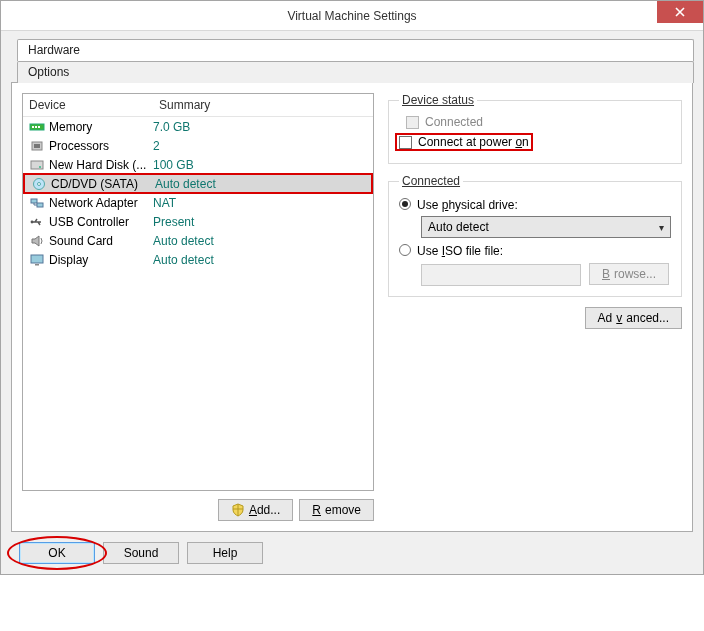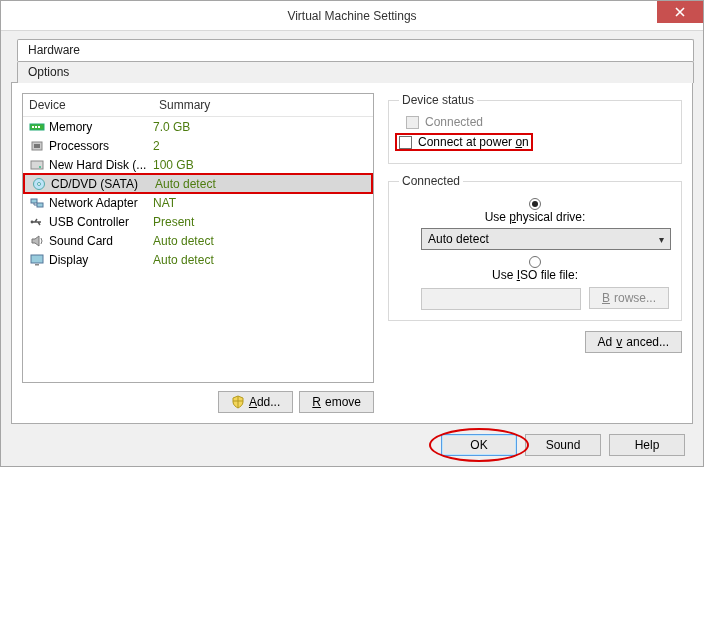--- a/index.html
+++ b/index.html
@@ -1,56 +1,56 @@
 <!DOCTYPE html>
 <html><head>
 <meta charset="utf-8">
 <style>
   * { box-sizing: border-box; font-family: "Segoe UI", Tahoma, sans-serif; font-size: 12px; }
   body { margin: 0; background: #fff; }
-  .window { width: 704px; height: 467px; border: 1px solid #a5a5a5; background: #fff; display: flex; flex-direction: column; }
+  .window { width: 704px; height: 575px; border: 1px solid #a5a5a5; background: #fff; display: flex; flex-direction: column; }
   .titlebar { height: 30px; background: #fff; display: flex; align-items: center; position: relative; border-bottom: 1px solid #d8d8d8; }
   .titlebar .title { flex: 1; text-align: center; color: #333; font-size: 12px; }
   .titlebar .close { width: 46px; height: 22px; background: #c8504f; color: #fff; display: flex; align-items: center; justify-content: center; position: absolute; right: 0; top: 0; }
   .body { flex: 1; background: #f0f0f0; padding: 8px 10px 10px 10px; display: flex; flex-direction: column; }
   .tabs { display: flex; margin-left: 6px; position: relative; z-index: 2; flex-direction: column; }
   .tab { padding: 3px 10px 4px 10px; border: 1px solid #ababab; border-bottom: none; background: #fff; margin-right: -1px; border-radius: 2px 2px 0 0; color: #222; }
   .tab.inactive { background: #f0f0f0; }
   .tabpanel { flex: 1; border: 1px solid #ababab; background: #fff; margin-top: -1px; padding: 10px; display: flex; gap: 14px; }
   .leftcol { width: 352px; display: flex; flex-direction: column; justify-content: center; }
   .devlist { flex: 1; border: 1px solid #ababab; background: #fff; }
   .devhead { display: flex; border-bottom: 1px solid #e5e5e5; }
   .devhead .col { padding: 4px 6px; color: #333; }
   .col.dev { width: 130px; }
   .col.sum { flex: 1; }
   .row { display: flex; align-items: center; height: 19px; padding: 0 4px; }
   .row .ic { width: 16px; height: 14px; margin: 0 4px 0 2px; flex-shrink: 0; }
   .row .dname { width: 104px; white-space: nowrap; overflow: hidden; text-overflow: ellipsis; color: #000; }
-  .row .dsum { flex: 1; color: #4d7c0f; }
+  .row .dsum { flex: 1; color: #0f766e; }
   .row.sel { background: #d8d8d8; }
   .row.hl { border: 2px solid #d80000; height: 21px; margin: -1px 0; }
   .devbuttons { display: flex; justify-content: flex-end; gap: 6px; margin-top: 8px; }
   .btn { border: 1px solid #acacac; background: #e9e9e9; padding: 3px 12px; min-width: 72px; text-align: center; color: #000; display: inline-flex; align-items: center; justify-content: center; gap: 4px; }
   .btn.default { border: 1px solid #569de5; box-shadow: inset 0 0 0 1px #bee6fd; }
   .btn.disabled { color: #888; border-color: #c8c8c8; background: #f0f0f0; }
   .rightcol { flex: 1; display: flex; flex-direction: column; gap: 10px; }
   fieldset.group { border: 1px solid #d9d9d9; padding: 6px 10px 10px 10px; margin: 0; }
-  fieldset.group legend { color: #333; padding: 0 3px; }
+  fieldset.group legend { color: #333; padding: 0 3px; text-decoration: underline; }
   .checkline { display: flex; align-items: center; gap: 6px; margin: 2px 7px; }
   .check { width: 13px; height: 13px; border: 1px solid #707070; background: #fff; }
   .checklabel.disabled { color: #888; }
   .checkline.hl { border: 2px solid #d80000; padding: 0 2px; margin-left: -4px; display: inline-flex; }
-  .radioline { display: flex; align-items: center; margin: 4px 0; flex-direction: column; }
+  .radioline { display: flex; align-items: flex-start; gap: 6px; margin: 4px 0; }
   .radio { width: 12px; height: 12px; border: 1px solid #707070; border-radius: 50%; background: #fff; display: flex; align-items: center; justify-content: center; }
   .radio.on::after { content: ""; width: 6px; height: 6px; border-radius: 50%; background: #222; }
   .select { border: 1px solid #7a7a7a; background: #e7e7e7; height: 22px; display: flex; align-items: center; padding: 0 6px; margin: 2px 0 6px 22px; position: relative; }
   .select .chev { position: absolute; right: 6px; font-size: 10px; color: #333; }
   .inputlike { border: 1px solid #c8c8c8; background: #f0f0f0; height: 22px; margin: 2px 0 0 22px; width: 160px; }
   .advrow { display: flex; justify-content: flex-end; }
-  .bottom { display: flex; justify-content: flex-end; gap: 8px; padding: 10px 8px 0 8px; }
+  .bottom { display: flex; gap: 8px; padding: 10px 8px 0 8px; }
   .okring { position: relative; }
   .okring::before { content: ""; position: absolute; left: -12px; top: -6px; width: 96px; height: 30px; border: 2px solid #d80000; border-radius: 50%; pointer-events: none; }
   .underline-letter { text-decoration: underline; }
   
   .ic svg { width: 16px; height: 14px; }
 </style>
 </head>
 <body>
 
 <div class="window">

